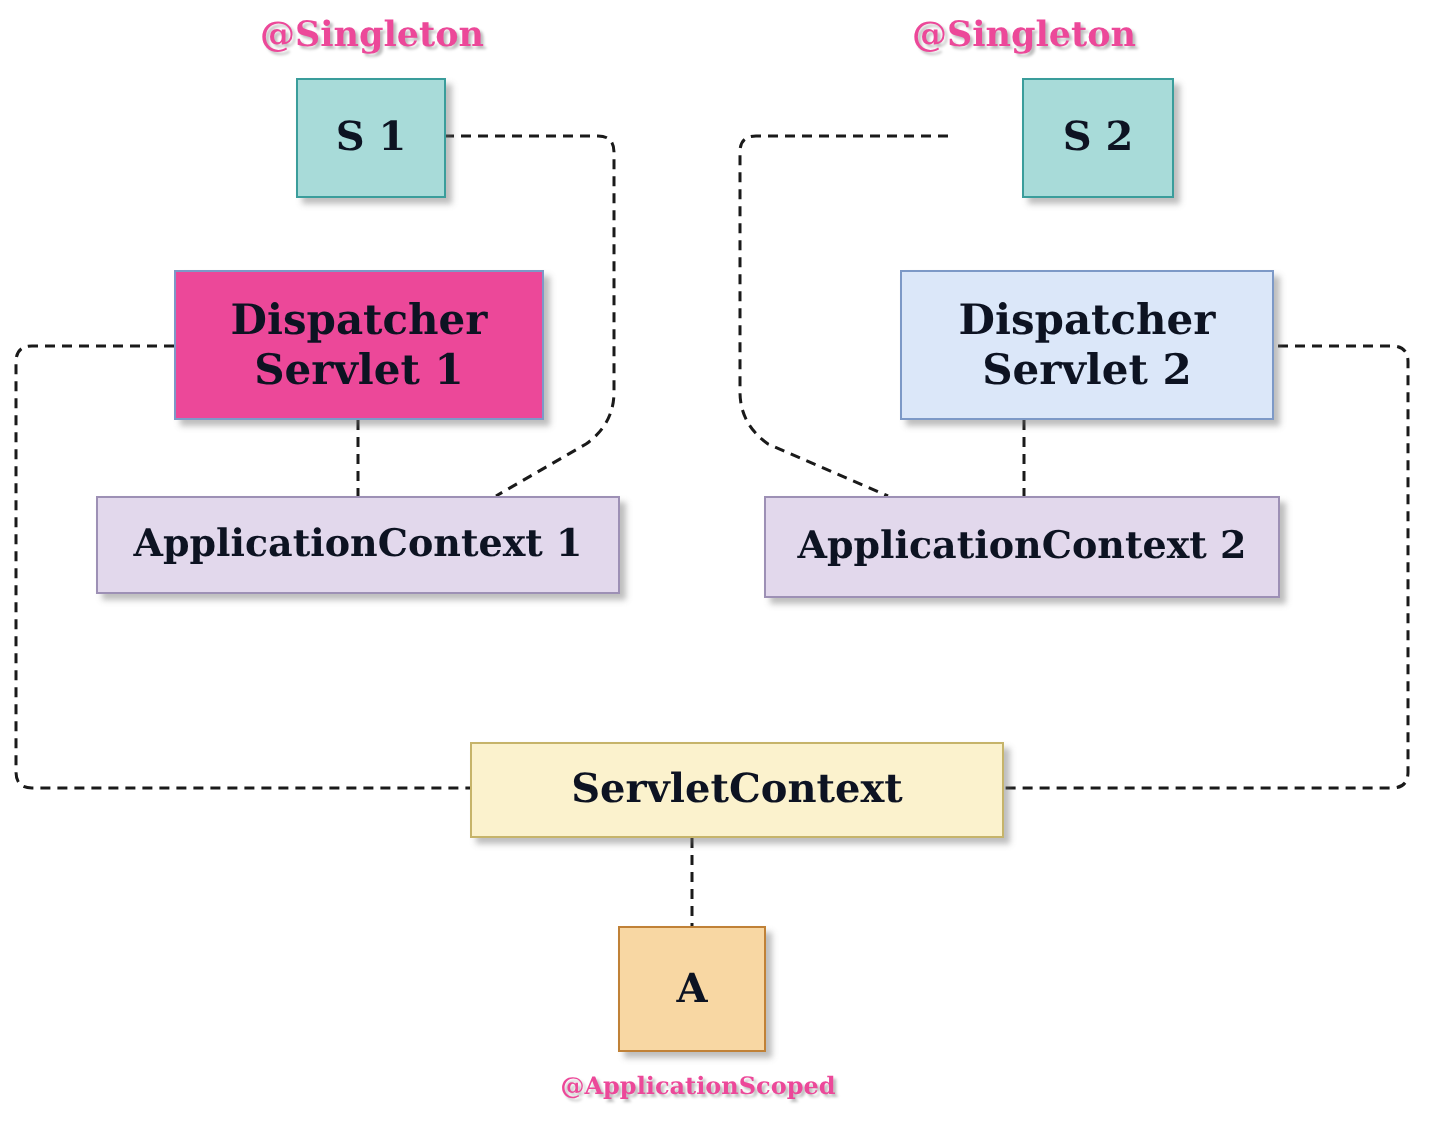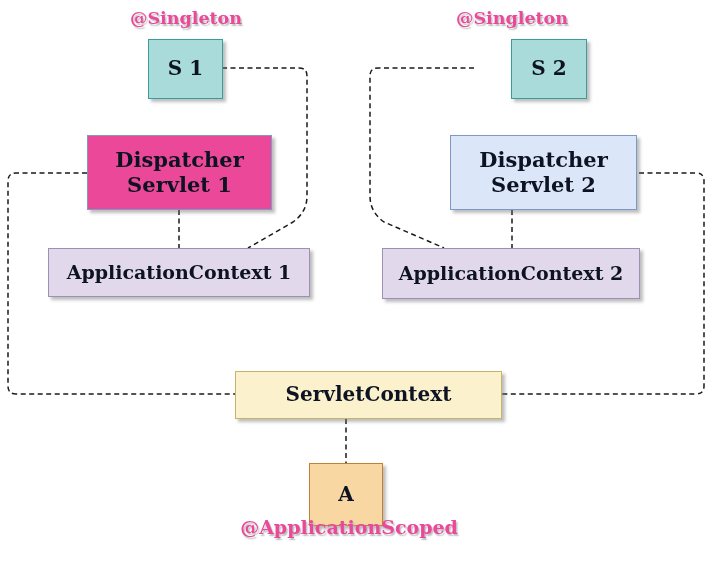--- a/index.html
+++ b/index.html
@@ -52,21 +52,21 @@
   #n-s2  { left: 474px; top: 39px;  width: 76px;  height: 60px; font-size: 20px; }
   #n-ds1 { left: 87px;  top: 135px; width: 185px; height: 75px; font-size: 21px; }
   #n-ds2 { left: 418px; top: 135px; width: 187px; height: 75px; font-size: 21px; margin-left: 32px; }
   #n-ac1 { left: 48px;  top: 248px; width: 262px; height: 49px; font-size: 19px; }
   #n-ac2 { left: 382px; top: 248px; width: 258px; height: 51px; font-size: 19px; }
   #n-sc  { left: 235px; top: 371px; width: 267px; height: 48px; font-size: 20px; }
   #n-a   { left: 309px; top: 463px; width: 74px;  height: 63px; font-size: 20px; }
   
   #anno-singleton-1 { left: 115px; top: 8px;   width: 142px; font-size: 17.5px; }
   #anno-singleton-2 { left: 441px; top: 8px;   width: 142px; font-size: 17.5px; }
-  #anno-appscoped   { left: 239px; top: 516px; width: 220px; font-size: 19px; }
+  #anno-appscoped   { left: 239px; top: 536px; width: 220px; font-size: 12px; }
 </style>
 </head>
 <body>
 
 <div id="canvas">
 
   <svg id="edges" viewBox="0 0 720 572" xmlns="http://www.w3.org/2000/svg">
     <path class="edge" d="M222 68 H299 Q307 68 307 76 V196 Q307 212 293 222 L248 248" style="stroke: rgb(26, 26, 26);"></path>
     <path class="edge" d="M179 210 V248" style="stroke: rgb(26, 26, 26);"></path>
     <path class="edge" d="M87 173 H16 Q8 173 8 181 V386 Q8 394 16 394 H235" style="stroke: rgb(26, 26, 26);"></path>

